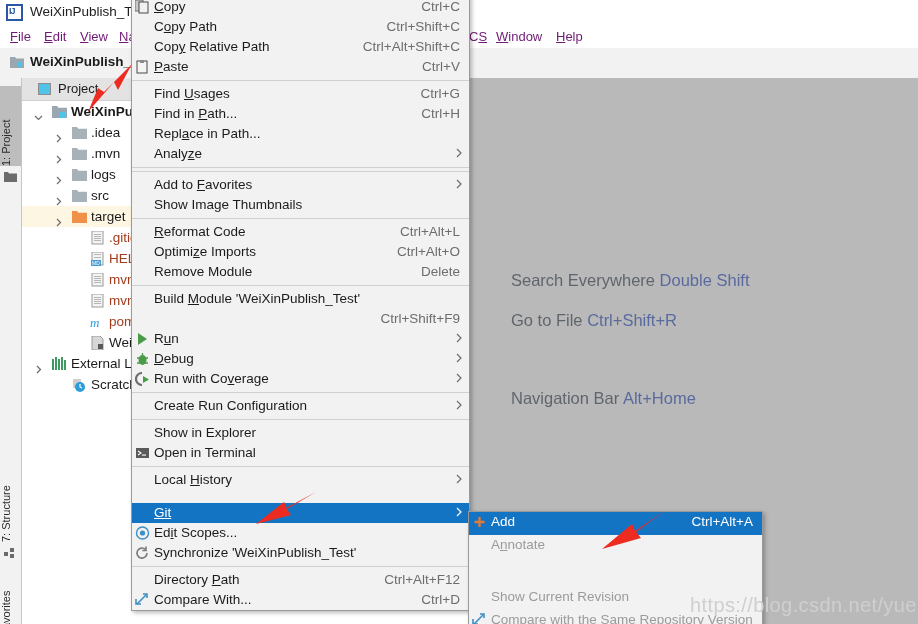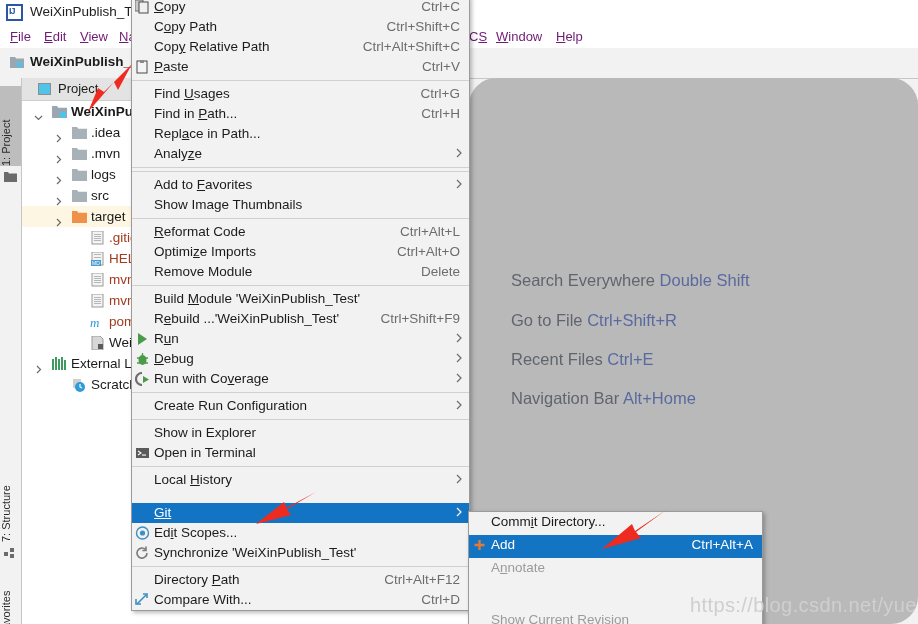--- a/index.html
+++ b/index.html
@@ -39,21 +39,21 @@
   .proj-header{position:absolute;left:0;top:0;width:446px;height:22px;background:#e3e3e3;border-bottom:1px solid #cfcfcf;}
   .proj-header .lbl{position:absolute;left:36px;top:3px;font-size:13px;color:#1b1b1b;}
   .proj-header .sq{position:absolute;left:16px;top:5px;width:13px;height:12px;background:#4fc3e8;border:1px solid #8d8d8d;box-sizing:border-box;}
   .tree{position:absolute;left:0;top:23px;width:446px;}
   .trow{position:absolute;height:21px;left:0;width:446px;}
   .trow .arrow{position:absolute;width:9px;height:9px;top:6px;}
   .trow .ficon{position:absolute;top:4px;width:15px;height:13px;}
   .trow .tlbl{position:absolute;top:3px;font-size:13.5px;white-space:nowrap;}
 
   
-  .editor{position:absolute;left:469px;top:78px;width:449px;height:546px;background:#b9b9b9;border-radius:27px;}
+  .editor{position:absolute;left:469px;top:78px;width:449px;height:546px;background:#b9b9b9;}
   .hint{position:absolute;left:42px;font-size:16.5px;color:#60656d;white-space:nowrap;}
   .hint .key{color:#5a6a9e;}
 
   
   .cmenu{position:absolute;background:#f2f2f2;border:1px solid #9a9a9a;box-shadow:2px 2px 4px rgba(0,0,0,.26);}
   #ctx{left:131px;top:-4px;width:337px;}
   .mrow{position:relative;height:20px;width:100%;}
   .mrow .mlabel{position:absolute;left:22px;top:2px;font-size:13.5px;color:#1b1b1b;white-space:nowrap;}
   .mrow .mkey{position:absolute;right:9px;top:2px;font-size:13.5px;color:#6d6d6d;white-space:nowrap;}
   .mrow .mchev{position:absolute;right:7px;top:4px;width:6px;height:10px;}
@@ -271,21 +271,20 @@
               <path d="M8 6v3l2 1" stroke="#fff" fill="none" stroke-width="1.2"></path>
             </svg></span>
           <span class="tlbl" style="left:69px;color:#1b1b1b;">Scratches a</span>
         </div>
       </div>
   </div>
 
   <div class="editor">
     <div class="hint" style="top:193px"><span>Search Everywhere </span><span class="key">Double Shift</span></div>
     <div class="hint" style="top:233px"><span>Go to File </span><span class="key">Ctrl+Shift+R</span></div>
-    <div class="hint" style="top:272px"><span>Recent Files </span><span class="key">Ctrl+E</span></div>
     <div class="hint" style="top:311px"><span>Navigation Bar </span><span class="key">Alt+Home</span></div>
   </div>
 
   <div class="cmenu" id="ctx">
       <div class="mrow" style="height: 20px;">
         <svg class="mico" viewBox="0 0 15 14">
           <rect x="0" y="0" width="8" height="11" fill="#c9c9c9" stroke="#6e6e6e"></rect>
           <rect x="4" y="2" width="9" height="11" fill="#f0f0f0" stroke="#4a4a4a"></rect>
         </svg>
         <span class="mlabel"><u>C</u>opy</span>
@@ -347,21 +346,20 @@
       </div>
       <div class="mrow" style="height: 20px;">
         <span class="mlabel">Remove Module</span>
         <span class="mkey">Delete</span>
       </div>
       <div class="msep"></div>
       <div class="mrow" style="height: 20px;">
         <span class="mlabel">Build <u>M</u>odule 'WeiXinPublish_Test'</span>
       </div>
       <div class="mrow" style="height: 20px;">
-        <span class="mlabel">R<u>e</u>build ...'WeiXinPublish_Test'</span>
         <span class="mkey">Ctrl+Shift+F9</span>
       </div>
       <div class="mrow" style="height: 20px;">
         <svg class="mico" viewBox="0 0 15 14">
           <path d="M3 1 L12 7 L3 13 Z" fill="#4a9a4a"></path>
         </svg>
         <span class="mlabel">R<u>u</u>n</span>
         <svg class="mchev" viewBox="0 0 6 10">
           <path d="M1 1 L5 5 L1 9" stroke="#6d6d6d" fill="none" stroke-width="1.2"></path>
         </svg>
@@ -442,23 +440,20 @@
           <path d="M2 11 L11 2" stroke="#3e8fc4" stroke-width="1.6"></path>
           <path d="M8 1h4v4" stroke="#3e8fc4" stroke-width="1.6" fill="none"></path>
           <path d="M1 6v5h5" stroke="#3e8fc4" stroke-width="1.6" fill="none"></path>
         </svg>
         <span class="mlabel">Compare With...</span>
         <span class="mkey">Ctrl+D</span>
       </div>
     </div>
 
   <div class="cmenu" id="sub">
-      <div class="mrow" style="height: 23px;">
-        <span class="mlabel">Comm<u>i</u>t Directory...</span>
-      </div>
       <div class="mrow sel" style="height: 23px;">
         <svg class="mico" viewBox="0 0 15 14">
           <path d="M7.5 2v10M2.5 7h10" stroke="#e07b39" stroke-width="2.4"></path>
         </svg>
         <span class="mlabel">Add</span>
         <span class="mkey">Ctrl+Alt+A</span>
       </div>
       <div class="mrow disabled" style="height: 23px;">
         <span class="mlabel">A<u>n</u>notate</span>
       </div>

